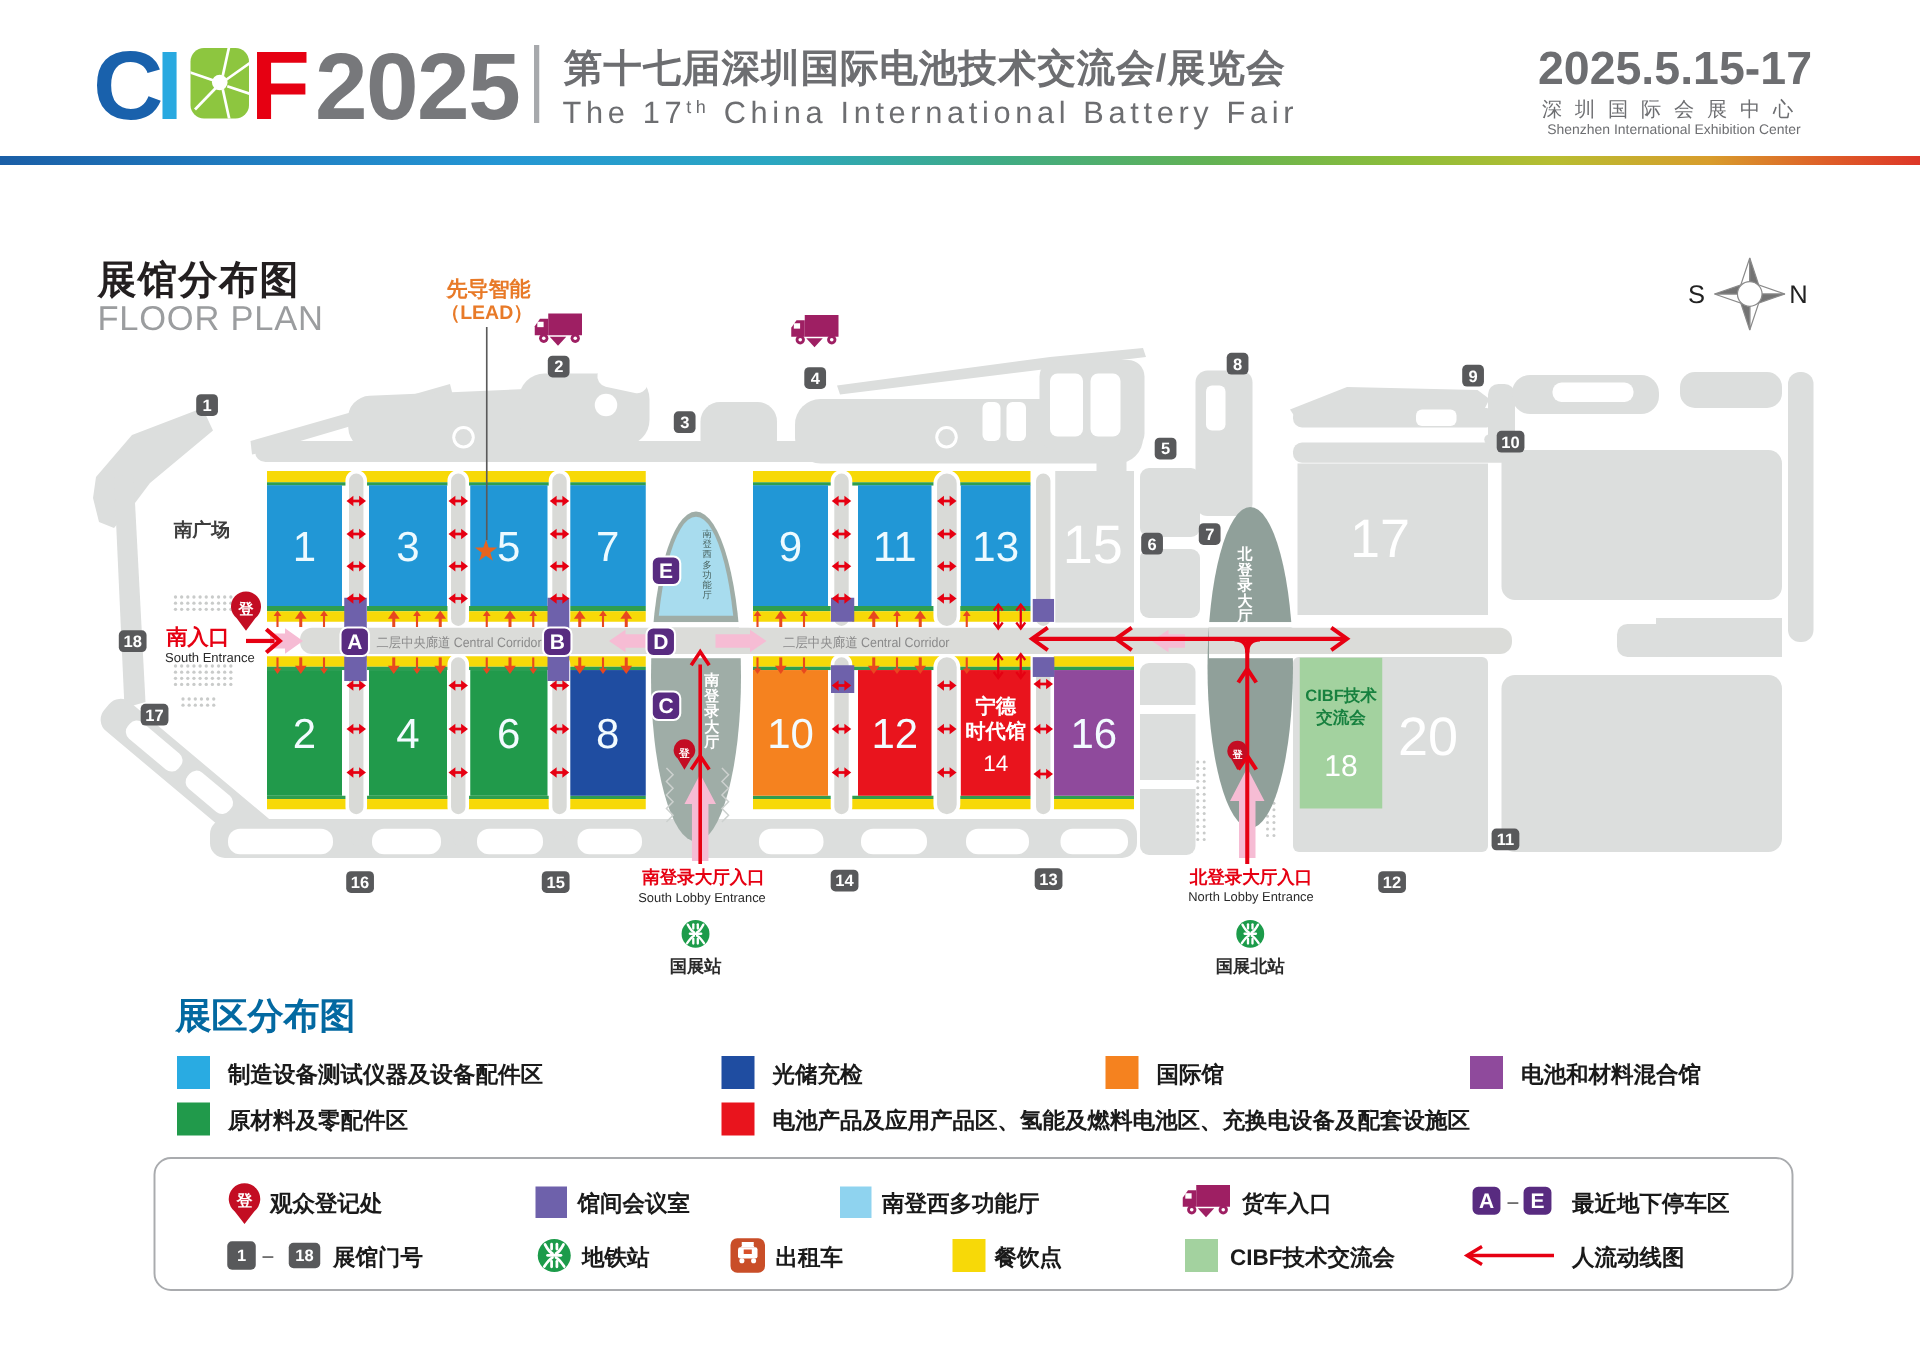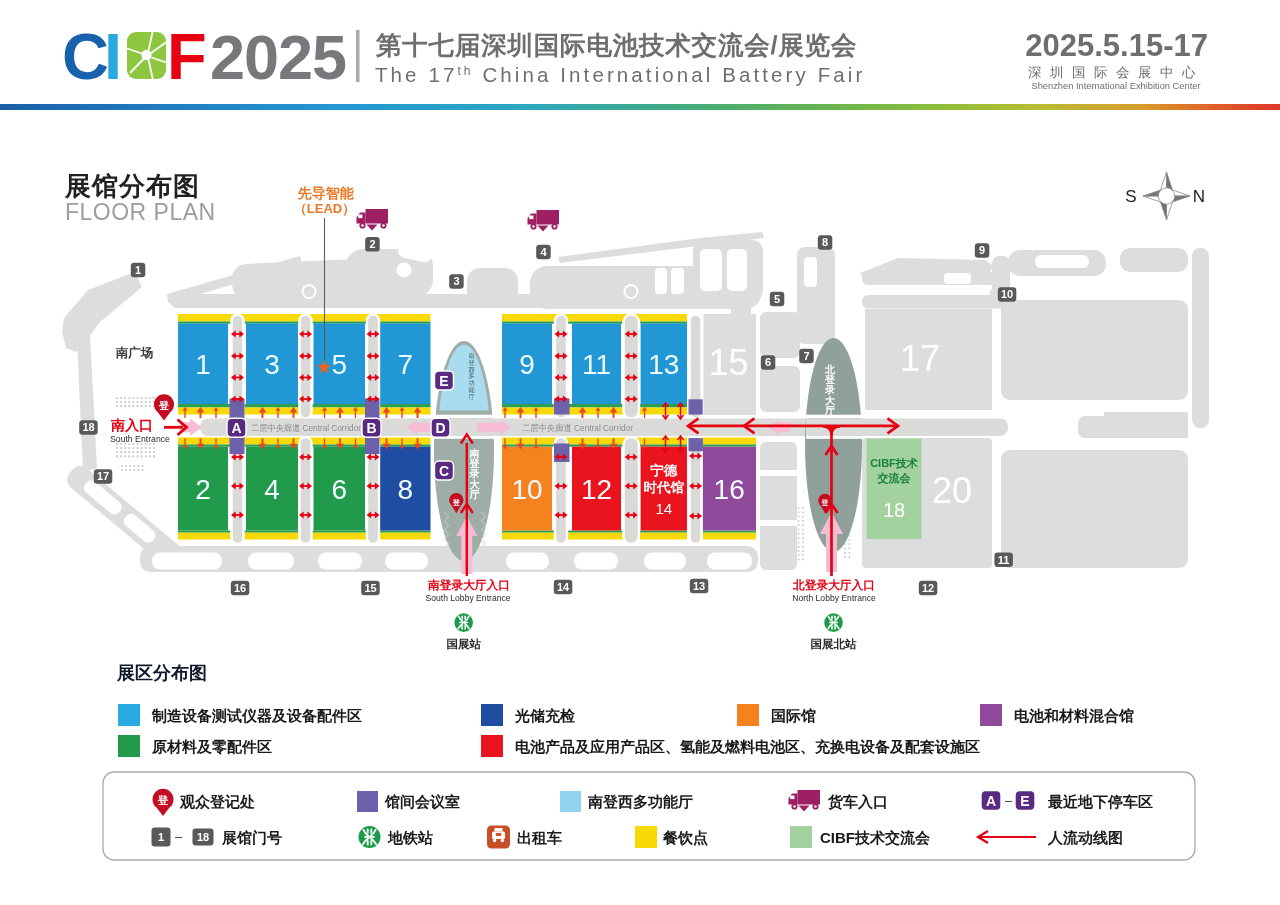--- a/index.html
+++ b/index.html
@@ -1023,21 +1023,21 @@
       <path d="M9.5,3.5 h-5.5 l-3.5,5 v6 h9 z"></path>
       <rect x="2.2" y="5.5" width="4.2" height="3.6" fill="#fff"></rect>
       <circle cx="6.5" cy="16.5" r="3.1"></circle>
       <circle cx="6.5" cy="16.5" r="1.2" fill="#fff"></circle>
       <circle cx="27.5" cy="16.5" r="3.1"></circle>
       <circle cx="27.5" cy="16.5" r="1.2" fill="#fff"></circle>
       <polygon points="10.5,15.5 21.5,15.5 16,21.5"></polygon>
     </g>
 </svg>
 
-<div class="abs" style="left:117px;top:661px;font-size:18px;font-weight:bold;color:#0f172a;">展区分布图</div>
+<div class="abs" style="left:117px;top:661px;font-size:24px;font-weight:bold;color:#0369a1;">展区分布图</div>
 
 <svg class="abs" style="left:0;top:660px" width="1280" height="245" viewBox="0 660 1280 245">
 
 <rect x="118" y="704" width="22" height="22" fill="#29abe2"></rect>
 <text x="152" y="721" font-size="15" font-weight="bold" fill="#1a1a1a">制造设备测试仪器及设备配件区</text>
 
 <rect x="481" y="704" width="22" height="22" fill="#1f4da1"></rect>
 <text x="515" y="721" font-size="15" font-weight="bold" fill="#1a1a1a">光储充检</text>
 
 <rect x="737" y="704" width="22" height="22" fill="#f5821f"></rect>

